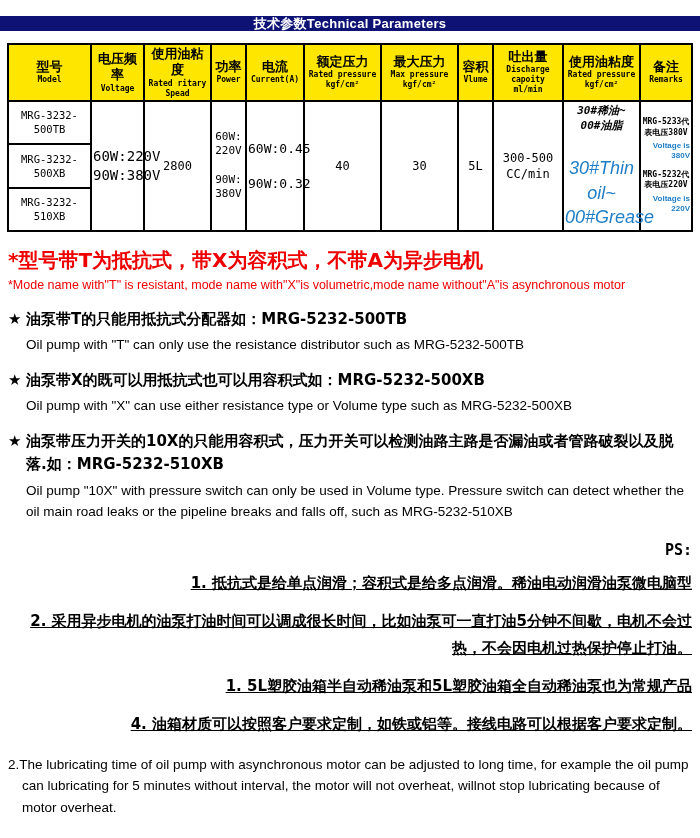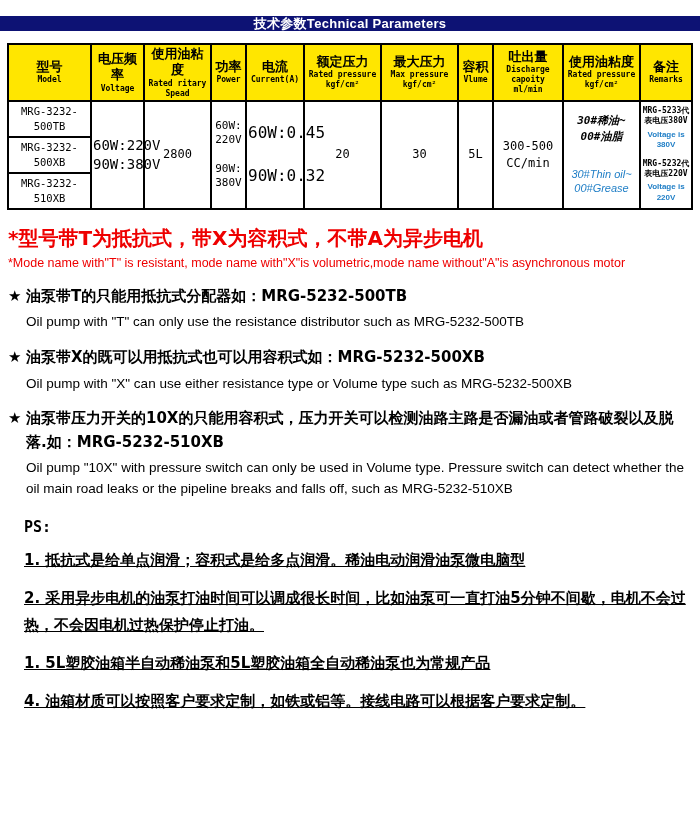--- a/index.html
+++ b/index.html
@@ -37,44 +37,44 @@
   .hzh{display:block;font-size:13px;font-weight:bold;line-height:1.25;}
   .hen{display:block;font-size:8px;font-weight:bold;line-height:1.25;font-family:"DejaVu Sans Mono", monospace;}
   tbody td{
     text-align:center;vertical-align:middle;background:#fff;
     font-family:"DejaVu Sans Mono", monospace;font-size:12px;line-height:1.35;
   }
   tbody tr{height:36px;padding-left:8px;}
   td.model{font-size:10.5px;padding:0 1px;}
   td.voltage{font-size:14px;}
   td.power{font-size:11px;line-height:1.3;}
-  td.current{font-size:16px;}
+  td.current{font-size:13px;}
   td.viscosity{vertical-align:middle;padding:4px 1px;font-style:italic;}
   .visc-zh{font-size:11px;font-weight:bold;line-height:1.45;}
-  .visc-en{margin-top:22px;font-size:11px;color:var(--blue-text);line-height:1.35;font-family:"Liberation Sans", sans-serif;}
+  .visc-en{margin-top:22px;font-size:18px;color:var(--blue-text);line-height:1.35;font-family:"Liberation Sans", sans-serif;}
   td.remarks{padding:3px 1px;vertical-align:middle;}
   .rm-zh{font-size:8px;font-weight:bold;line-height:1.3;}
-  .rm-en{font-size:8px;font-weight:bold;color:var(--blue-text);line-height:1.3;margin:3px 0 8px 0;font-family:"Liberation Sans", sans-serif;}
+  .rm-en{font-size:8px;font-weight:bold;color:var(--blue-text);line-height:1.3;margin:3px 0 8px 0;font-family:"Liberation Sans", sans-serif;text-align:right;}
   td.remarks .rm-en:last-child{margin-bottom:0;}
 
   
   .red-note{margin:16px 8px 0 8px;color:var(--red-text);}
   .red-zh{font-size:20px;font-weight:bold;line-height:1.25;}
   .red-en{margin-top:5px;font-size:12.5px;line-height:1.25;font-family:"Liberation Sans", sans-serif;}
 
   
   .bullets{margin:14px 8px 0 8px;}
   .bullet{margin-bottom:13px;}
   .b-zh{display:flex;font-size:15px;font-weight:bold;line-height:1.55;}
   .b-zh .star{flex:0 0 18px;font-size:15px;}
   .b-zh .b-zh-text{flex:1;}
   .b-en{margin:4px 0 0 18px;font-size:13.5px;line-height:1.55;font-family:"Liberation Sans", sans-serif;}
 
   
-  .ps{margin:18px 8px 0 24px;}
+  .ps{margin:18px 8px 0 24px;text-align:right;}
   .ps-label{font-size:15px;font-weight:bold;font-family:"DejaVu Sans Mono", monospace;}
   .ps-item{margin-top:11px;font-size:15px;font-weight:bold;line-height:1.8;text-decoration:underline;}
 
   
   .en-notes{margin:16px 8px 0 8px;}
   .en-note{
     margin-top:9px;font-size:13.5px;line-height:1.6;
     padding-left:14px;text-indent:-14px;
     font-family:"Liberation Sans", sans-serif;
   }
@@ -157,21 +157,21 @@
 90W:380V</td>
         <td rowspan="3">2800</td>
         <td class="power pre" rowspan="3">60W:
 220V
 
 90W:
 380V</td>
         <td class="current pre" rowspan="3">60W:0.45
 
 90W:0.32</td>
-        <td rowspan="3">20</td>
+        <td rowspan="3">40</td>
         <td rowspan="3">30</td>
         <td rowspan="3">5L</td>
         <td class="pre" rowspan="3">300-500
 CC/min</td>
         <td class="viscosity" rowspan="3">
           <div class="visc-zh pre">30#稀油~
 00#油脂</div>
           <div class="visc-en pre">30#Thin oil~
 00#Grease</div>
         </td>
@@ -222,16 +222,17 @@
 
   <section class="ps">
     <div class="ps-label">PS:</div>
     <div class="ps-item">1. 抵抗式是给单点润滑；容积式是给多点润滑。稀油电动润滑油泵微电脑型</div>
     <div class="ps-item">2. 采用异步电机的油泵打油时间可以调成很长时间，比如油泵可一直打油5分钟不间歇，电机不会过热，不会因电机过热保护停止打油。</div>
     <div class="ps-item">1. 5L塑胶油箱半自动稀油泵和5L塑胶油箱全自动稀油泵也为常规产品</div>
     <div class="ps-item">4. 油箱材质可以按照客户要求定制，如铁或铝等。接线电路可以根据客户要求定制。</div>
   </section>
 
   <section class="en-notes">
+    <div class="en-note">2.The lubricating time of oil pump with asynchronous motor can be adjusted to long time, for example the oil pump can lubricating for 5 minutes without interval, the motor will not overheat, willnot stop lubricating because of motor overheat.</div>
 
   </section>
 
 </div>
 
 </body></html>

